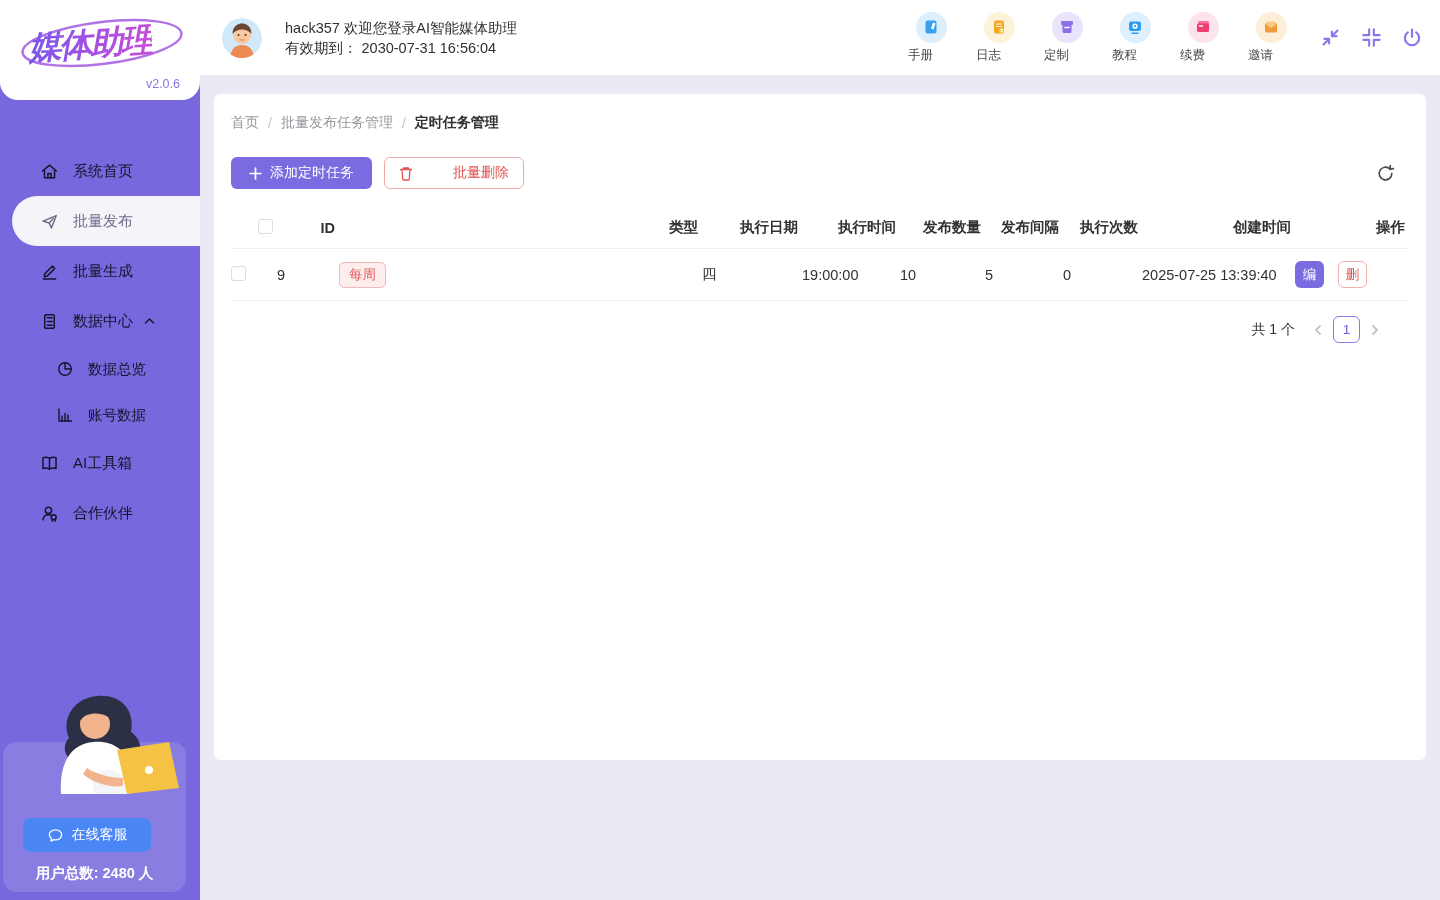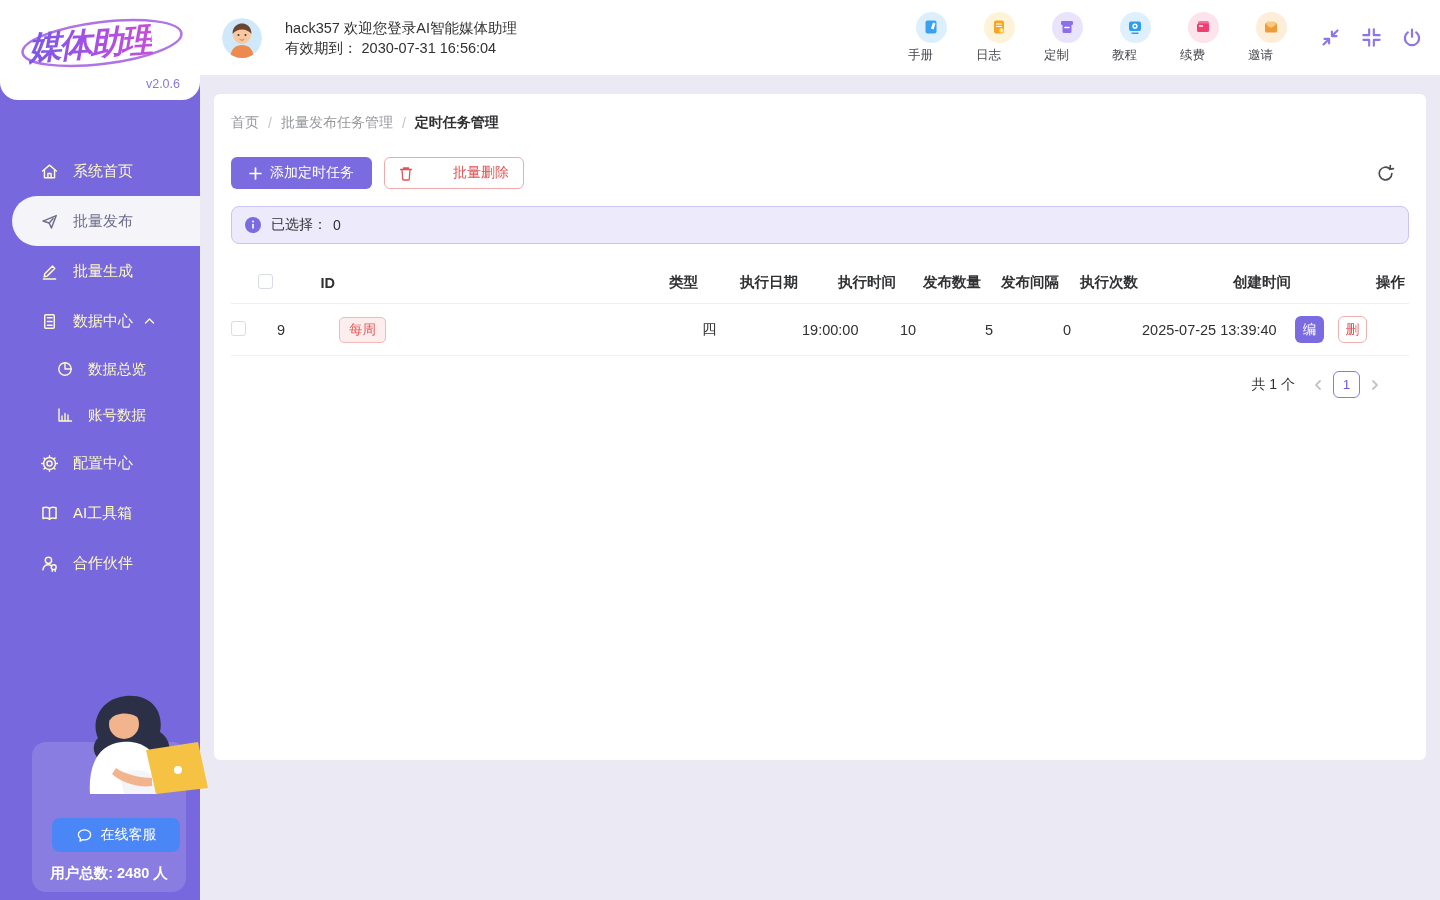--- a/index.html
+++ b/index.html
@@ -10,29 +10,29 @@
   .sidebar { position:absolute; left:0; top:0; bottom:0; width:200px; background:#7768de; z-index:3; }
   .logo-card { height:100px; background:#fff; border-radius:0 0 18px 18px; position:relative; overflow:hidden; }
   .logo-wrap { position:absolute; left:14px; top:14px; width:172px; height:58px; }
   .logo-swoosh { position:absolute; left:0; top:0; }
   .logo-text { position:absolute; left:14px; top:8px; font-size:33px; font-weight:bold; font-style:italic; letter-spacing:-2px;
                background:linear-gradient(100deg,#7e57e8 10%,#a94fe4 55%,#c44fd8 95%);
                -webkit-background-clip:text; background-clip:text; color:transparent; transform:rotate(-4deg); }
   .version { position:absolute; right:20px; bottom:9px; color:#8677e6; font-size:12.5px; }
 
   .menu { margin-top:46px; }
-  .menu-item { height:50px; display:flex; align-items:center; padding-left:40px; color:#fef9c3; font-size:15px; cursor:pointer; }
+  .menu-item { height:50px; display:flex; align-items:center; padding-left:40px; color:#0f172a; font-size:15px; cursor:pointer; }
   .menu-item .mi-icon { width:19px; height:19px; margin-right:14px; display:flex; align-items:center; justify-content:center; flex:0 0 auto; }
   .menu-item svg { stroke:currentColor; fill:none; stroke-width:1.4; stroke-linecap:round; stroke-linejoin:round; }
   .menu-item.active { background:#f4f4f9; margin-left:12px; padding-left:28px; border-radius:25px 0 0 25px; color:#6e6e8c; }
   .menu-item.sub { height:46px; padding-left:55px; font-size:14.5px; }
   .mi-chevron { margin-left:11px; display:flex; }
 
   .sidebar-bottom { position:absolute; left:0; right:0; bottom:8px; height:200px; }
-  .service-card { position:absolute; left:32px; right:14px; top:50px; height:150px; background:rgba(255,255,255,0.14); border-radius:14px; }
+  .service-card { position:absolute; left:3px; right:14px; top:50px; height:150px; background:rgba(255,255,255,0.14); border-radius:14px; }
   .illus { position:absolute; left:28px; top:-52px; }
   .service-btn { position:absolute; left:20px; width:128px; top:76px; height:34px; background:#4a86f6; border:none; border-radius:8px;
                  color:#fff; display:flex; align-items:center; justify-content:center; font-size:14px; gap:8px; cursor:pointer;
                  font-family:"Liberation Sans", sans-serif; }
   .users-total { position:absolute; left:0; right:0; top:122px; text-align:center; color:#fff; font-weight:bold; font-size:14.5px; }
 
   
   .header { position:absolute; left:200px; top:0; right:0; height:75px; background:#fff; display:flex; align-items:center;
             padding:0 16px 0 22px; z-index:2; }
   .avatar { width:40px; height:40px; border-radius:50%; overflow:hidden; flex:0 0 auto; }
@@ -149,30 +149,20 @@
       <span>数据总览</span>
     </div>
     <div class="menu-item sub">
       <span class="mi-icon">
         <svg width="18" height="18" viewBox="0 0 18 18">
             <path d="M3 3 V15 H15.5"></path>
             <path d="M6 14.8 V10 M9 14.8 V7.5 M12 14.8 V9"></path>
           </svg>
       </span>
       <span>账号数据</span>
-    </div>
-    <div class="menu-item">
-      <span class="mi-icon">
-        <svg width="19" height="19" viewBox="0 0 18 18">
-            <circle cx="9" cy="9" r="2.4"></circle>
-            <circle cx="9" cy="9" r="5.6"></circle>
-            <path d="M9 1.6 V3.4 M9 14.6 V16.4 M1.6 9 H3.4 M14.6 9 H16.4 M3.8 3.8 L5 5 M13 13 L14.2 14.2 M14.2 3.8 L13 5 M5 13 L3.8 14.2"></path>
-          </svg>
-      </span>
-      <span>配置中心</span>
     </div>
     <div class="menu-item">
       <span class="mi-icon">
         <svg width="19" height="19" viewBox="0 0 18 18">
             <path d="M9 4.2 C7.2 2.9 4.4 2.9 2.8 3.6 V13.8 C4.4 13.1 7.2 13.1 9 14.4 C10.8 13.1 13.6 13.1 15.2 13.8 V3.6 C13.6 2.9 10.8 2.9 9 4.2 Z"></path>
             <path d="M9 4.2 V14.4"></path>
           </svg>
       </span>
       <span>AI工具箱</span>
     </div>
@@ -346,29 +336,20 @@
       <span>批量删除</span>
     </button>
     <button class="refresh-btn">
       <svg width="19" height="19" viewBox="0 0 18 18">
           <path d="M15 9 a6 6 0 1 1 -1.8 -4.3"></path>
           <path d="M13.6 1.6 L13.3 4.9 L16.5 4.4"></path>
         </svg>
     </button>
   </div>
 
-  <div class="alert">
-    <svg width="16" height="16" viewBox="0 0 16 16">
-        <circle cx="8" cy="8" r="8" fill="#7a6be0"></circle>
-        <rect x="7.2" y="6.8" width="1.6" height="5" rx="0.8" fill="#ffffff"></rect>
-        <circle cx="8" cy="4.4" r="1" fill="#ffffff"></circle>
-      </svg>
-    <span>已选择：</span>
-      <span style="margin-left:-4px;">0</span>
-  </div>
 
   <table class="task-table">
     <colgroup>
       <col style="width:46px">
         <col style="width:62px">
         <col style="width:363px">
         <col style="width:100px">
         <col style="width:98px">
       <col style="width:85px">
         <col style="width:78px">

